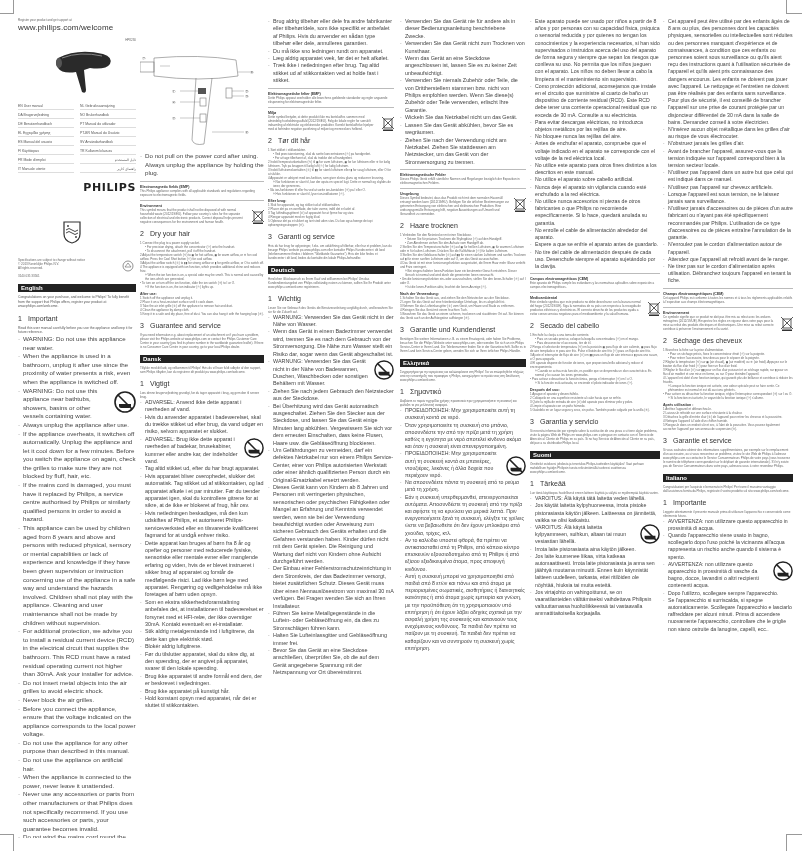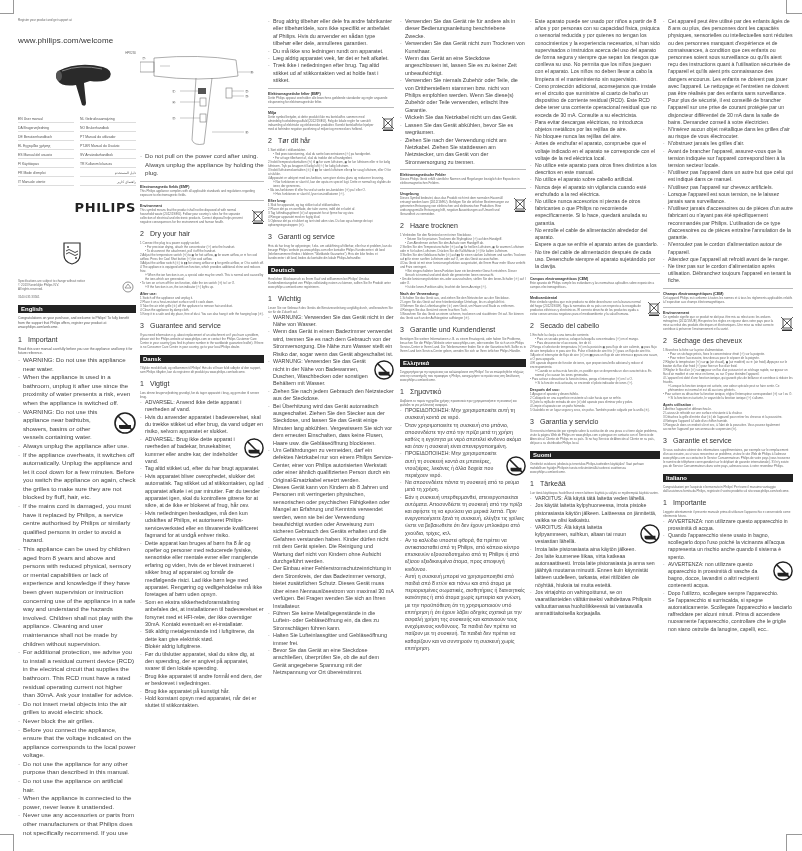--- a/index.html
+++ b/index.html
@@ -20,38 +20,38 @@
   .big { font-size: 6.2px; line-height: 8.6px; color: #444; }
   .bul { position: relative; padding-left: 5px; }
   .bul::before { content: "·"; position: absolute; left: 0; top: 0; }
   .sec { font-size: 7px; color: #333; margin: 6px 0 4px; }
   .sec .n { display: inline-block; width: 10px; }
   .langbar { background: #222; color: #fff; font-size: 6px; font-weight: bold; padding: 1px 3px; margin: 6px 0 3px; }
   .hr { border-top: 0.6px solid #bbb; margin: 3px 0; }
   .subh { font-size: 3.6px; font-weight: bold; color: #333; margin-top: 3px; }
   .toc { display: grid; grid-template-columns: 1fr 1fr; column-gap: 6px; row-gap: 3px; font-size: 3.4px; color: #555; margin-top: 8px; }
   .toc div { border-bottom: 0.4px solid #ddd; padding-bottom: 1px; }
-  .philips { font-family: "DejaVu Sans", sans-serif; font-weight: bold; font-size: 13px; letter-spacing: 0.6px; color: #222; text-align: right; margin-top: 14px; }
+  .philips { font-family: "DejaVu Sans", sans-serif; font-weight: bold; font-size: 11px; letter-spacing: 0.6px; color: #222; text-align: right; margin-top: 8px; }
   .ind { padding-left: 5px; }
   .warn-wrap { position: relative; }
   .nobath { position: absolute; right: 0; width: 22px; height: 22px; }
 </style>
 </head>
 <body>
 
 <div class="page">
 
   <div class="crop" style="left:0;top:0;width:14px;height:14px;border-right-width:0.6px;border-bottom-width:0.6px;"></div>
   <div class="crop" style="left:786px;top:0;width:16px;height:14px;border-left-width:0.6px;border-bottom-width:0.6px;"></div>
   <div class="crop" style="left:0;top:834px;width:14px;height:17px;border-right-width:0.6px;border-top-width:0.6px;"></div>
   <div class="crop" style="left:786px;top:834px;width:16px;height:17px;border-left-width:0.6px;border-top-width:0.6px;"></div>
 
   <div class="col c0" style="top:18px;height:820px;">
     <div class="tiny">Register your product and get support at</div>
-    <div class="url" style="margin-top:14px;">www.philips.com/welcome</div>
+    <div class="url" style="margin-top:1px;">www.philips.com/welcome</div>
     <div class="tiny" style="text-align:right;margin-top:6px;">HP8230</div>
 
     <div style="height:52px;position:relative;margin-top:2px;">
       <svg width="118" height="52" viewBox="0 0 118 52">
         <path d="M40 14 Q60 4 85 10 Q95 13 92 20 Q88 26 72 24 L66 26 L68 46 Q68 50 64 48 L58 28 Q44 30 40 24 Q36 18 40 14Z" fill="#2a2a2a"></path>
         <path d="M44 14 Q62 7 84 12" stroke="#888" stroke-width="1" fill="none"></path>
         <ellipse cx="41" cy="19" rx="3" ry="5" fill="#555"></ellipse>
       </svg>
     </div>
 

